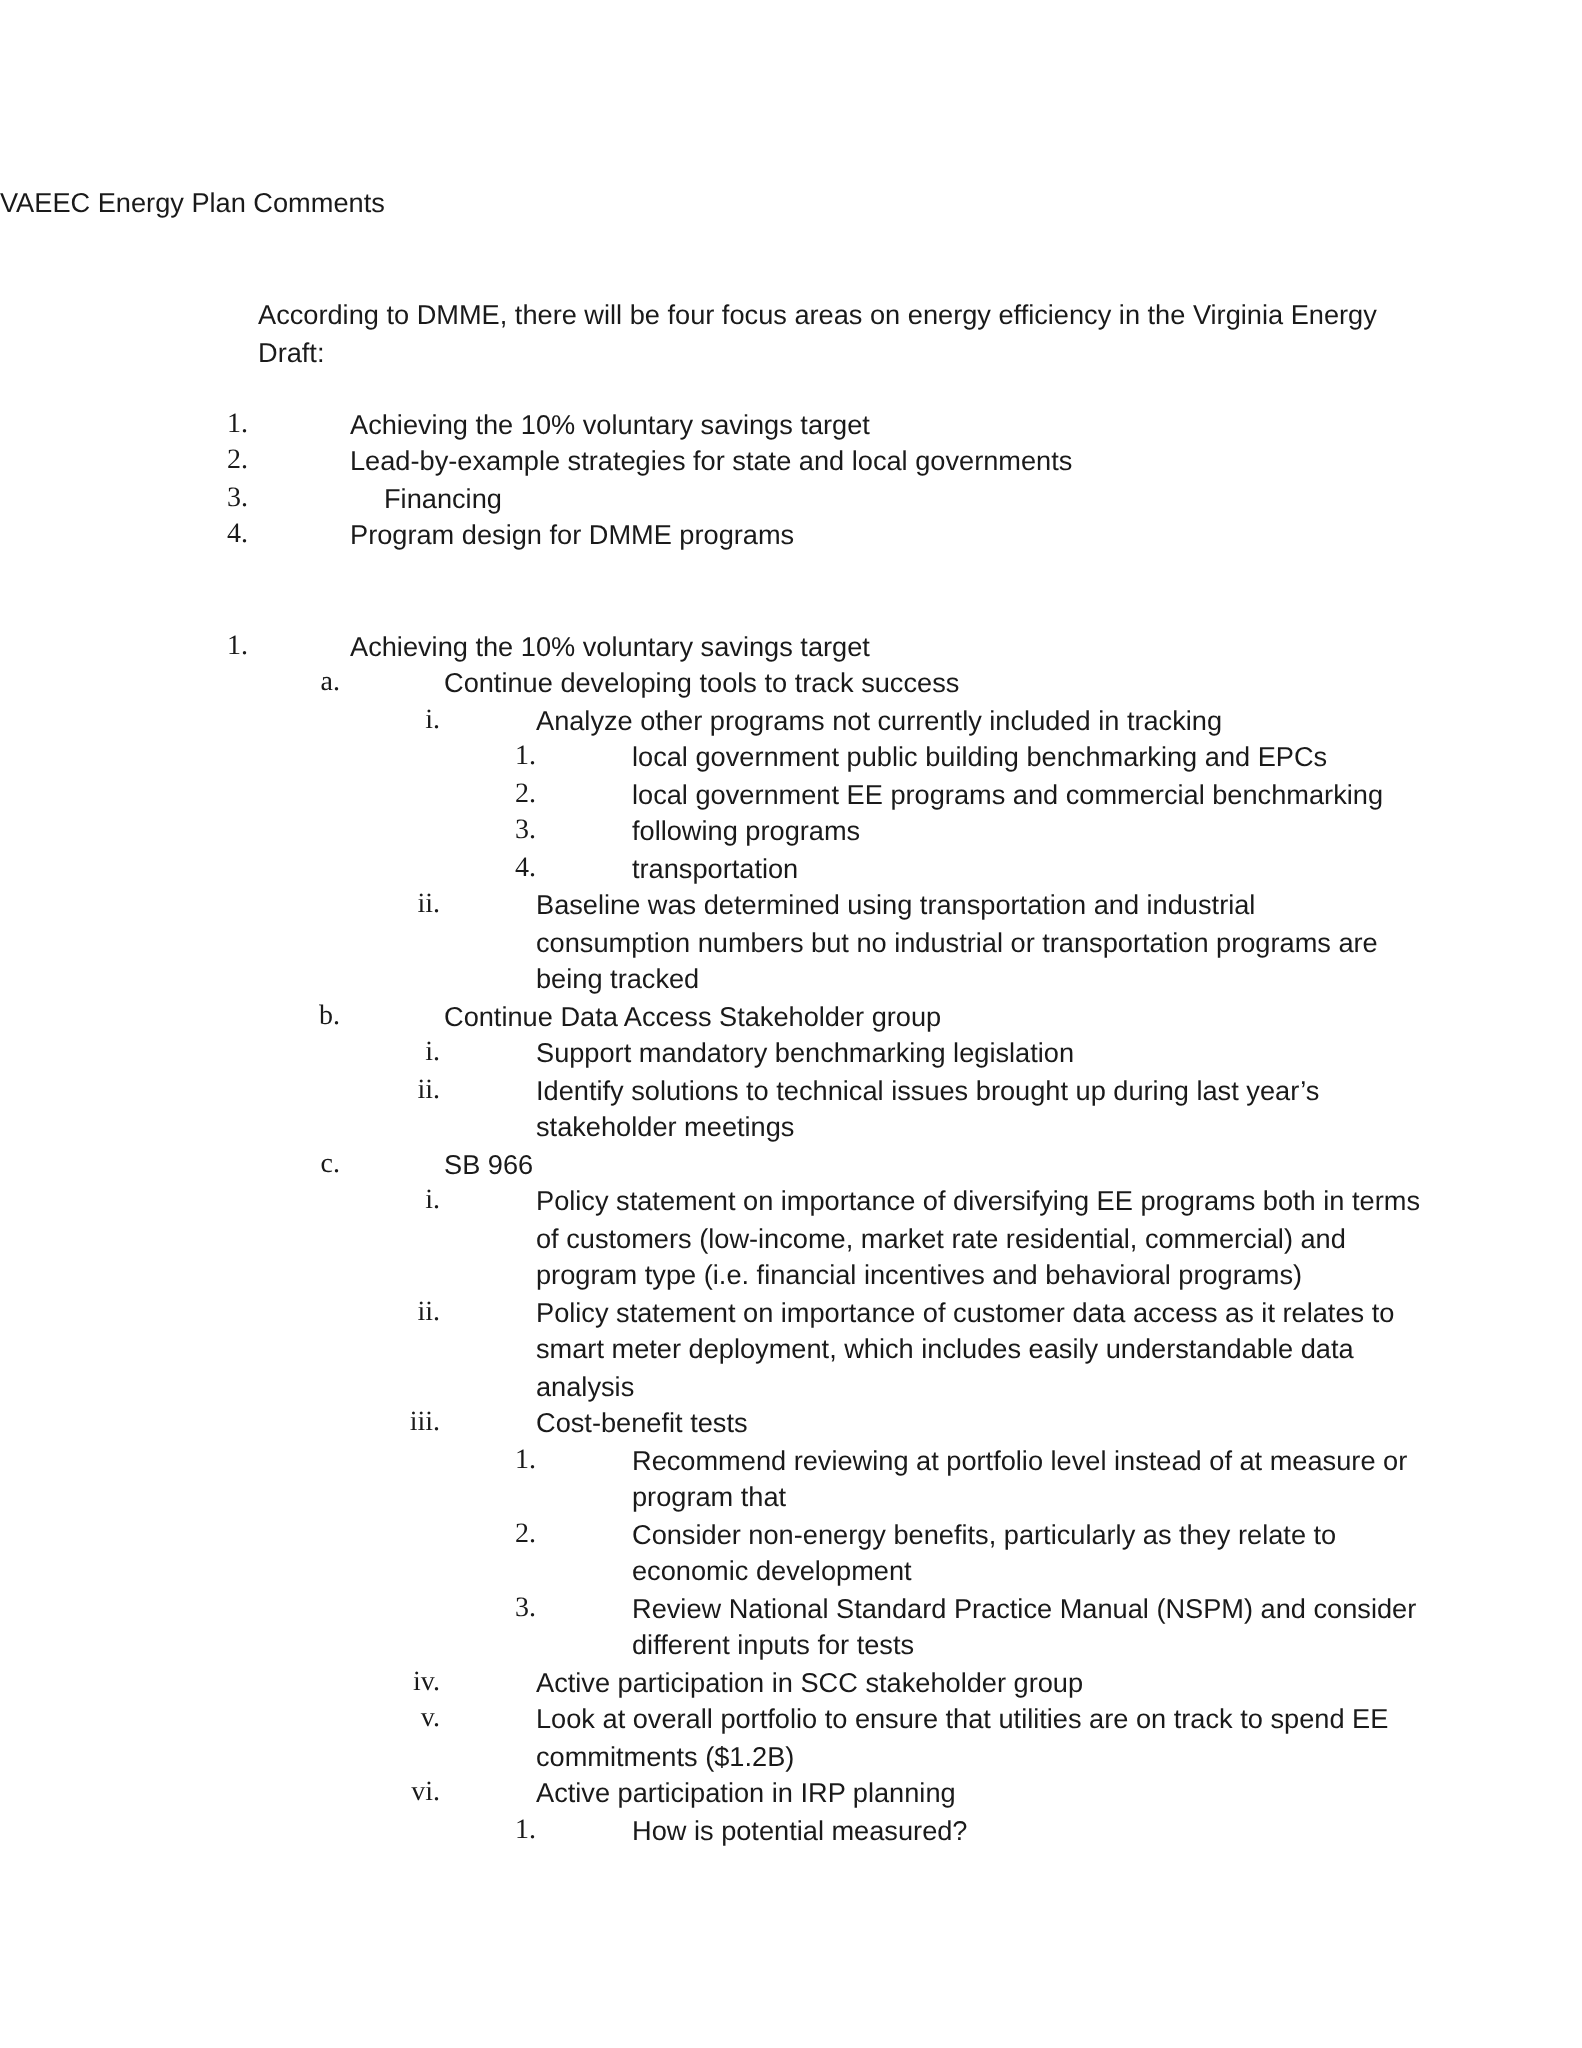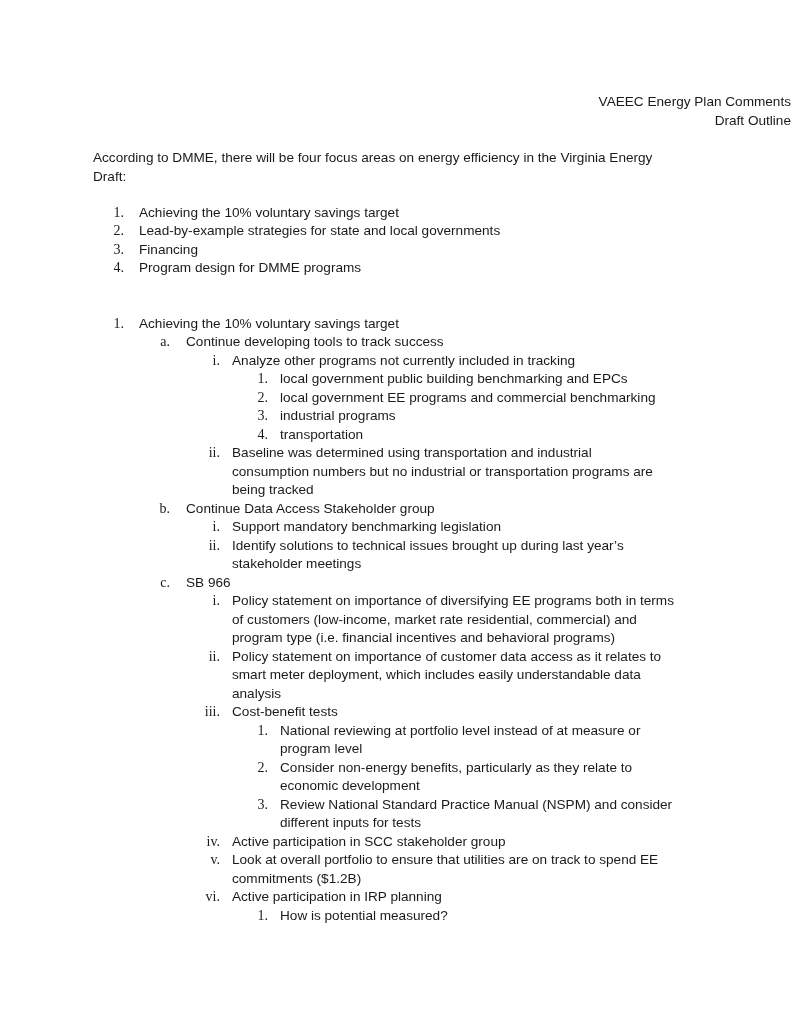--- a/index.html
+++ b/index.html
@@ -1,62 +1,61 @@
 <!DOCTYPE html>
 <html><head>
 <meta charset="utf-8">
 <style>
   html, body { margin: 0; padding: 0; background: #ffffff; }
   body { width: 791px; height: 1024px; position: relative; overflow: hidden;
          font-family: "Liberation Sans", "DejaVu Sans", sans-serif; color: #1a1a1a; }
   .page { position: absolute; left: 0; top: 0; width: 791px; height: 1024px; }
-  .ln { position: absolute; font-size: 13.6px; line-height: 18.5px; white-space: nowrap; }
-  .title { position: absolute; left: 0; width: 791px; text-align: right; font-size: 13.6px; line-height: 18.5px; }
+  .ln { position: absolute; font-size: 13.6px; line-height: 18.5px; white-space: nowrap; margin-left: 36px; }
+  .title { position: absolute; left: 0; width: 791px; text-align: left; font-size: 13.6px; line-height: 18.5px; }
   .mk { position: absolute; font-family: "Liberation Serif", "DejaVu Serif", serif; font-size: 14px; line-height: 18.5px; text-align: right; }
   .item { position: absolute; }
 </style>
 </head>
 <body>
 
 <div class="page">
 
   <div class="title" style="top:93px">VAEEC Energy Plan Comments</div>
-  <div class="title" style="top:112px">Draft Outline</div>
 
   <div class="ln" style="left:93px; top:149px">According to DMME, there will be four focus areas on energy efficiency in the Virginia Energy</div>
   <div class="ln" style="left:93px; top:168px">Draft:</div>
 
   <div class="item">
     <span class="mk" style="left:100px; width:24px; top:204px">1.</span>
     <span class="ln" style="left:139px; top:204px">Achieving the 10% voluntary savings target</span>
     <span class="mk" style="left:100px; width:24px; top:222px">2.</span>
     <span class="ln" style="left:139px; top:222px">Lead-by-example strategies for state and local governments</span>
     <span class="mk" style="left:100px; width:24px; top:241px">3.</span>
-    <span class="ln" style="left:139px; top:241px">Financing</span>
+    <span class="ln" style="left:156px; top:241px">Financing</span>
     <span class="mk" style="left:100px; width:24px; top:259px">4.</span>
     <span class="ln" style="left:139px; top:259px">Program design for DMME programs</span>
   </div>
 
 
   <div class="item">
 
     <span class="mk" style="left:100px; width:24px; top:315px">1.</span>
     <span class="ln" style="left:139px; top:315px">Achieving the 10% voluntary savings target</span>
 
     <span class="mk" style="left:150px; width:20px; top:333px">a.</span>
     <span class="ln" style="left:186px; top:333px">Continue developing tools to track success</span>
 
     <span class="mk" style="left:196px; width:24px; top:352px">i.</span>
     <span class="ln" style="left:232px; top:352px">Analyze other programs not currently included in tracking</span>
     <span class="mk" style="left:250px; width:18px; top:370px">1.</span>
     <span class="ln" style="left:280px; top:370px">local government public building benchmarking and EPCs</span>
     <span class="mk" style="left:250px; width:18px; top:389px">2.</span>
     <span class="ln" style="left:280px; top:389px">local government EE programs and commercial benchmarking</span>
     <span class="mk" style="left:250px; width:18px; top:407px">3.</span>
-    <span class="ln" style="left:280px; top:407px">industrial programs</span>
+    <span class="ln" style="left:280px; top:407px">following programs</span>
     <span class="mk" style="left:250px; width:18px; top:426px">4.</span>
     <span class="ln" style="left:280px; top:426px">transportation</span>
 
     <span class="mk" style="left:196px; width:24px; top:444px">ii.</span>
     <span class="ln" style="left:232px; top:444px">Baseline was determined using transportation and industrial</span>
     <span class="ln" style="left:232px; top:463px">consumption numbers but no industrial or transportation programs are</span>
     <span class="ln" style="left:232px; top:481px">being tracked</span>
 
     <span class="mk" style="left:150px; width:20px; top:500px">b.</span>
     <span class="ln" style="left:186px; top:500px">Continue Data Access Stakeholder group</span>
@@ -75,22 +74,22 @@
     <span class="ln" style="left:232px; top:629px">program type (i.e. financial incentives and behavioral programs)</span>
 
     <span class="mk" style="left:196px; width:24px; top:648px">ii.</span>
     <span class="ln" style="left:232px; top:648px">Policy statement on importance of customer data access as it relates to</span>
     <span class="ln" style="left:232px; top:666px">smart meter deployment, which includes easily understandable data</span>
     <span class="ln" style="left:232px; top:685px">analysis</span>
 
     <span class="mk" style="left:196px; width:24px; top:703px">iii.</span>
     <span class="ln" style="left:232px; top:703px">Cost-benefit tests</span>
     <span class="mk" style="left:250px; width:18px; top:722px">1.</span>
-    <span class="ln" style="left:280px; top:722px">National reviewing at portfolio level instead of at measure or</span>
-    <span class="ln" style="left:280px; top:740px">program level</span>
+    <span class="ln" style="left:280px; top:722px">Recommend reviewing at portfolio level instead of at measure or</span>
+    <span class="ln" style="left:280px; top:740px">program that</span>
     <span class="mk" style="left:250px; width:18px; top:759px">2.</span>
     <span class="ln" style="left:280px; top:759px">Consider non-energy benefits, particularly as they relate to</span>
     <span class="ln" style="left:280px; top:777px">economic development</span>
     <span class="mk" style="left:250px; width:18px; top:796px">3.</span>
     <span class="ln" style="left:280px; top:796px">Review National Standard Practice Manual (NSPM) and consider</span>
     <span class="ln" style="left:280px; top:814px">different inputs for tests</span>
 
     <span class="mk" style="left:196px; width:24px; top:833px">iv.</span>
     <span class="ln" style="left:232px; top:833px">Active participation in SCC stakeholder group</span>
 

